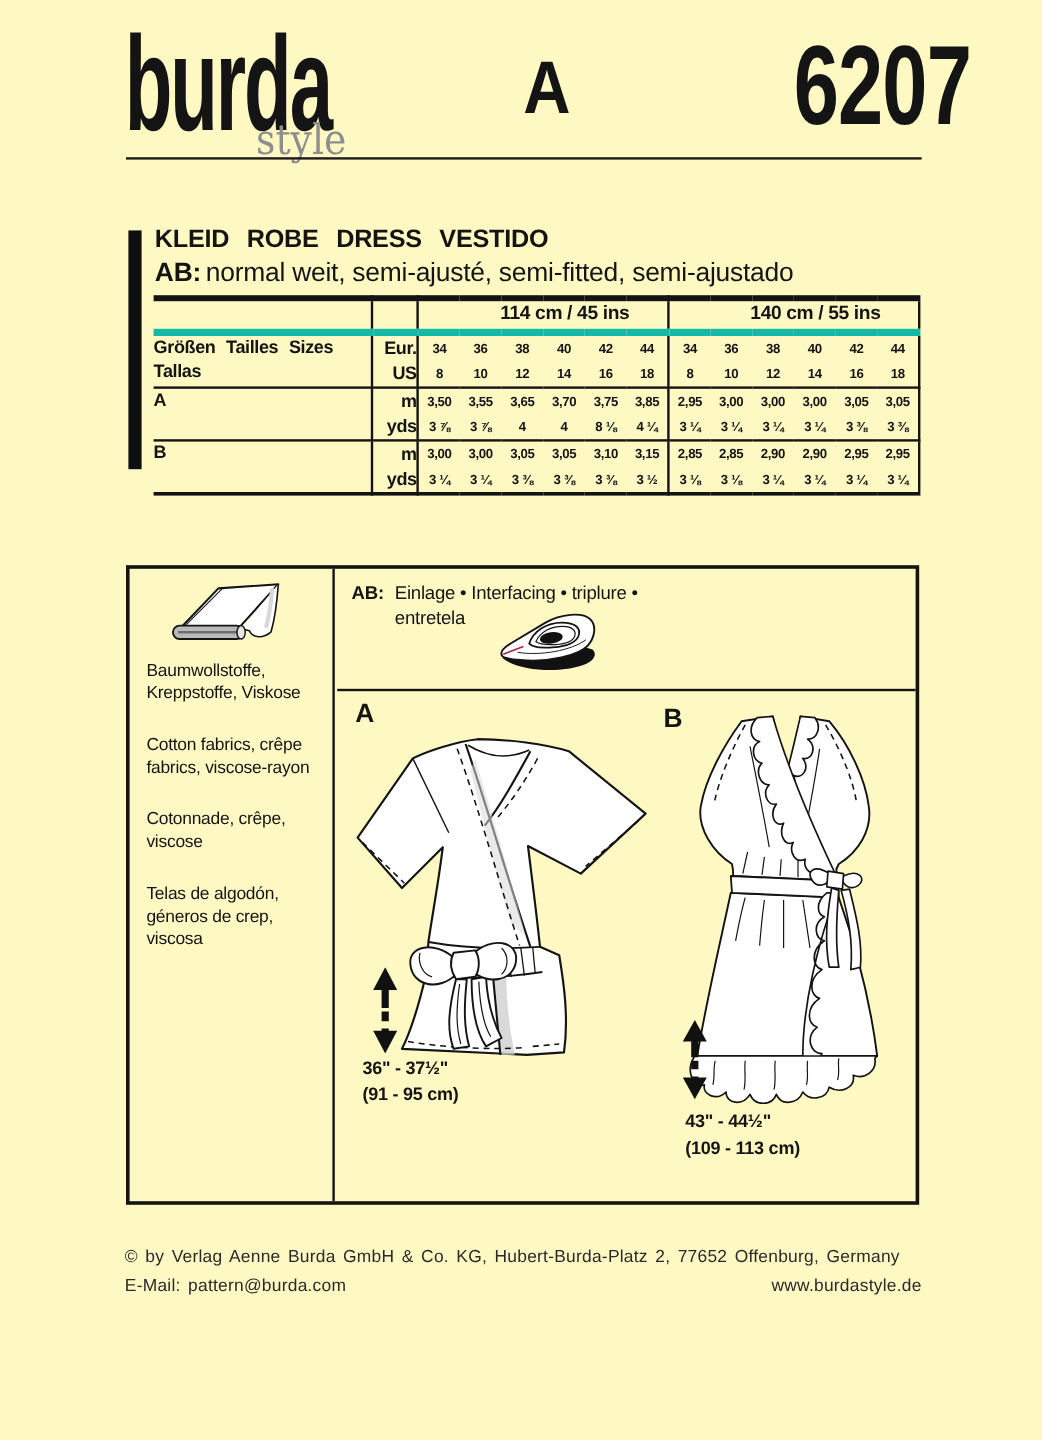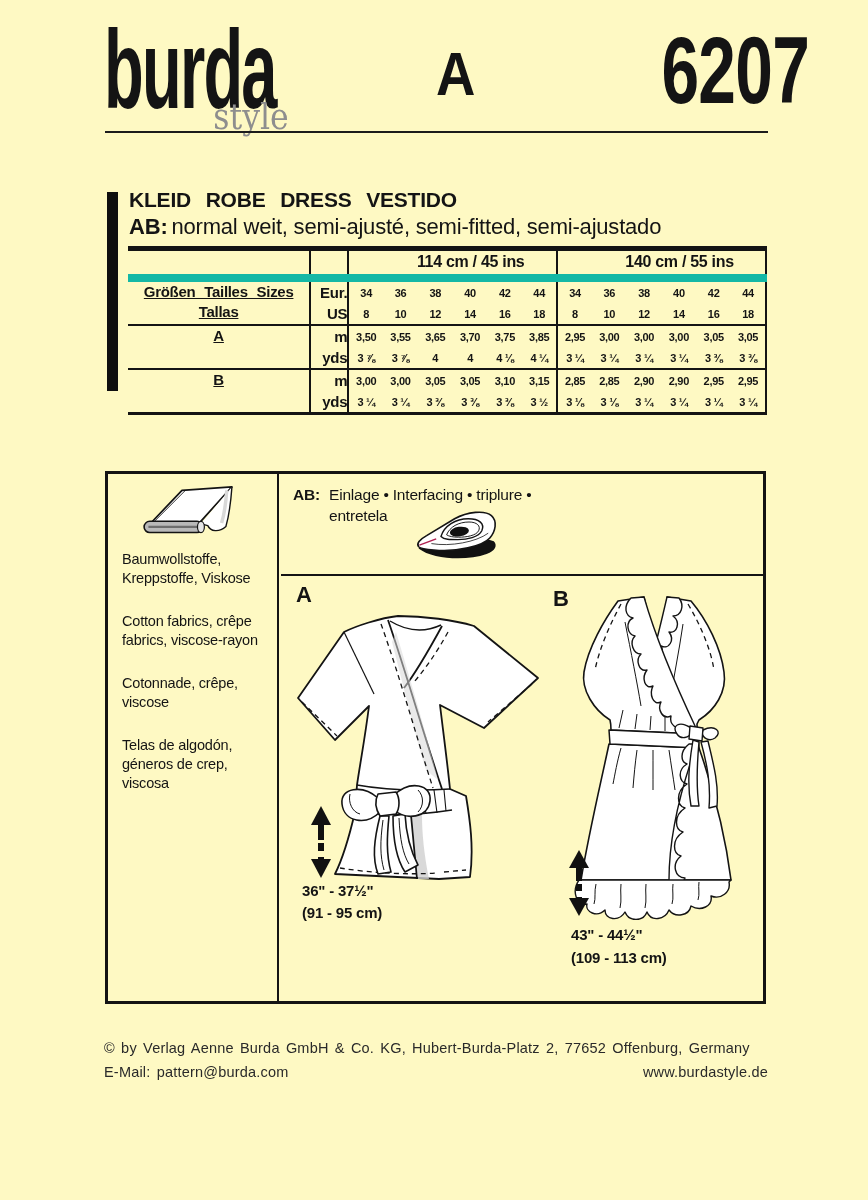--- a/index.html
+++ b/index.html
@@ -20,27 +20,27 @@
   
   .titlebar{left:107px;top:192px;width:11px;height:199px;background:#0f0f0f;}
   .title{left:129px;top:188px;font-size:21px;font-weight:bold;word-spacing:9px;letter-spacing:-0.2px;}
   .subtitle{left:129px;top:214px;font-size:22px;letter-spacing:-0.2px;}
   .subtitle b{margin-right:4px;}
 
   
   .sizetable{position:absolute;left:128px;top:246px;width:639px;border-collapse:collapse;
              border-top:5px solid #141414;border-bottom:3px solid #141414;font-weight:bold;}
   .sizetable td{padding:0;vertical-align:top;letter-spacing:-0.3px;}
-  .sizetable tr.rg td{height:23px;border-bottom:8px solid #14b8a6;padding-left:36px;}
+  .sizetable tr.rg td{height:23px;border-bottom:6px solid #14b8a6;padding-left:36px;}
   .sizetable tr.rs td{height:42px;border-bottom:2px solid #141414;}
   .sizetable tr.rv td{height:42px;}
   .sizetable tr.rv.rb td{border-bottom:2px solid #141414;}
   .vr{border-right:2px solid #141414;}
   .c-lbl{width:184px;}.c-unit{width:35px;}.c-v{width:35px;}
-  .lbl{text-align:center;padding-left:3px;font-size:15px;word-spacing:5px;line-height:20px;text-decoration:underline;}
+  .lbl{text-align:left;padding-left:3px;font-size:15px;word-spacing:5px;line-height:20px;}
   .unit{text-align:right;padding-right:5px;font-size:15px;}
   .grp{text-align:center;font-size:16px;line-height:22px;}
   .num{text-align:center;font-size:11px;}
   .unit div,.num div{line-height:20px;padding-top:1px;}
 
   
   .mainbox{left:105px;top:471px;width:661px;height:533px;border:3px solid #141414;box-sizing:border-box;}
   .fabcol{position:absolute;left:0;top:0;bottom:0;width:171px;border-right:2px solid #141414;
           padding:4px 12px 0 14px;box-sizing:border-box;}
   .fabcol p{font-size:14.5px;line-height:19px;margin:24px 0 0 0;letter-spacing:-0.2px;}
@@ -175,21 +175,21 @@
       <td class="num">
             <div>3,65</div>
             <div>4</div>
           </td>
       <td class="num">
             <div>3,70</div>
             <div>4</div>
           </td>
       <td class="num">
             <div>3,75</div>
-            <div>4 ⅛</div>
+            <div>8 ⅛</div>
           </td>
       <td class="num vr">
             <div>3,85</div>
             <div>4 ¼</div>
           </td>
       <td class="num">
             <div>2,95</div>
             <div>3 ¼</div>
           </td>
       <td class="num">

